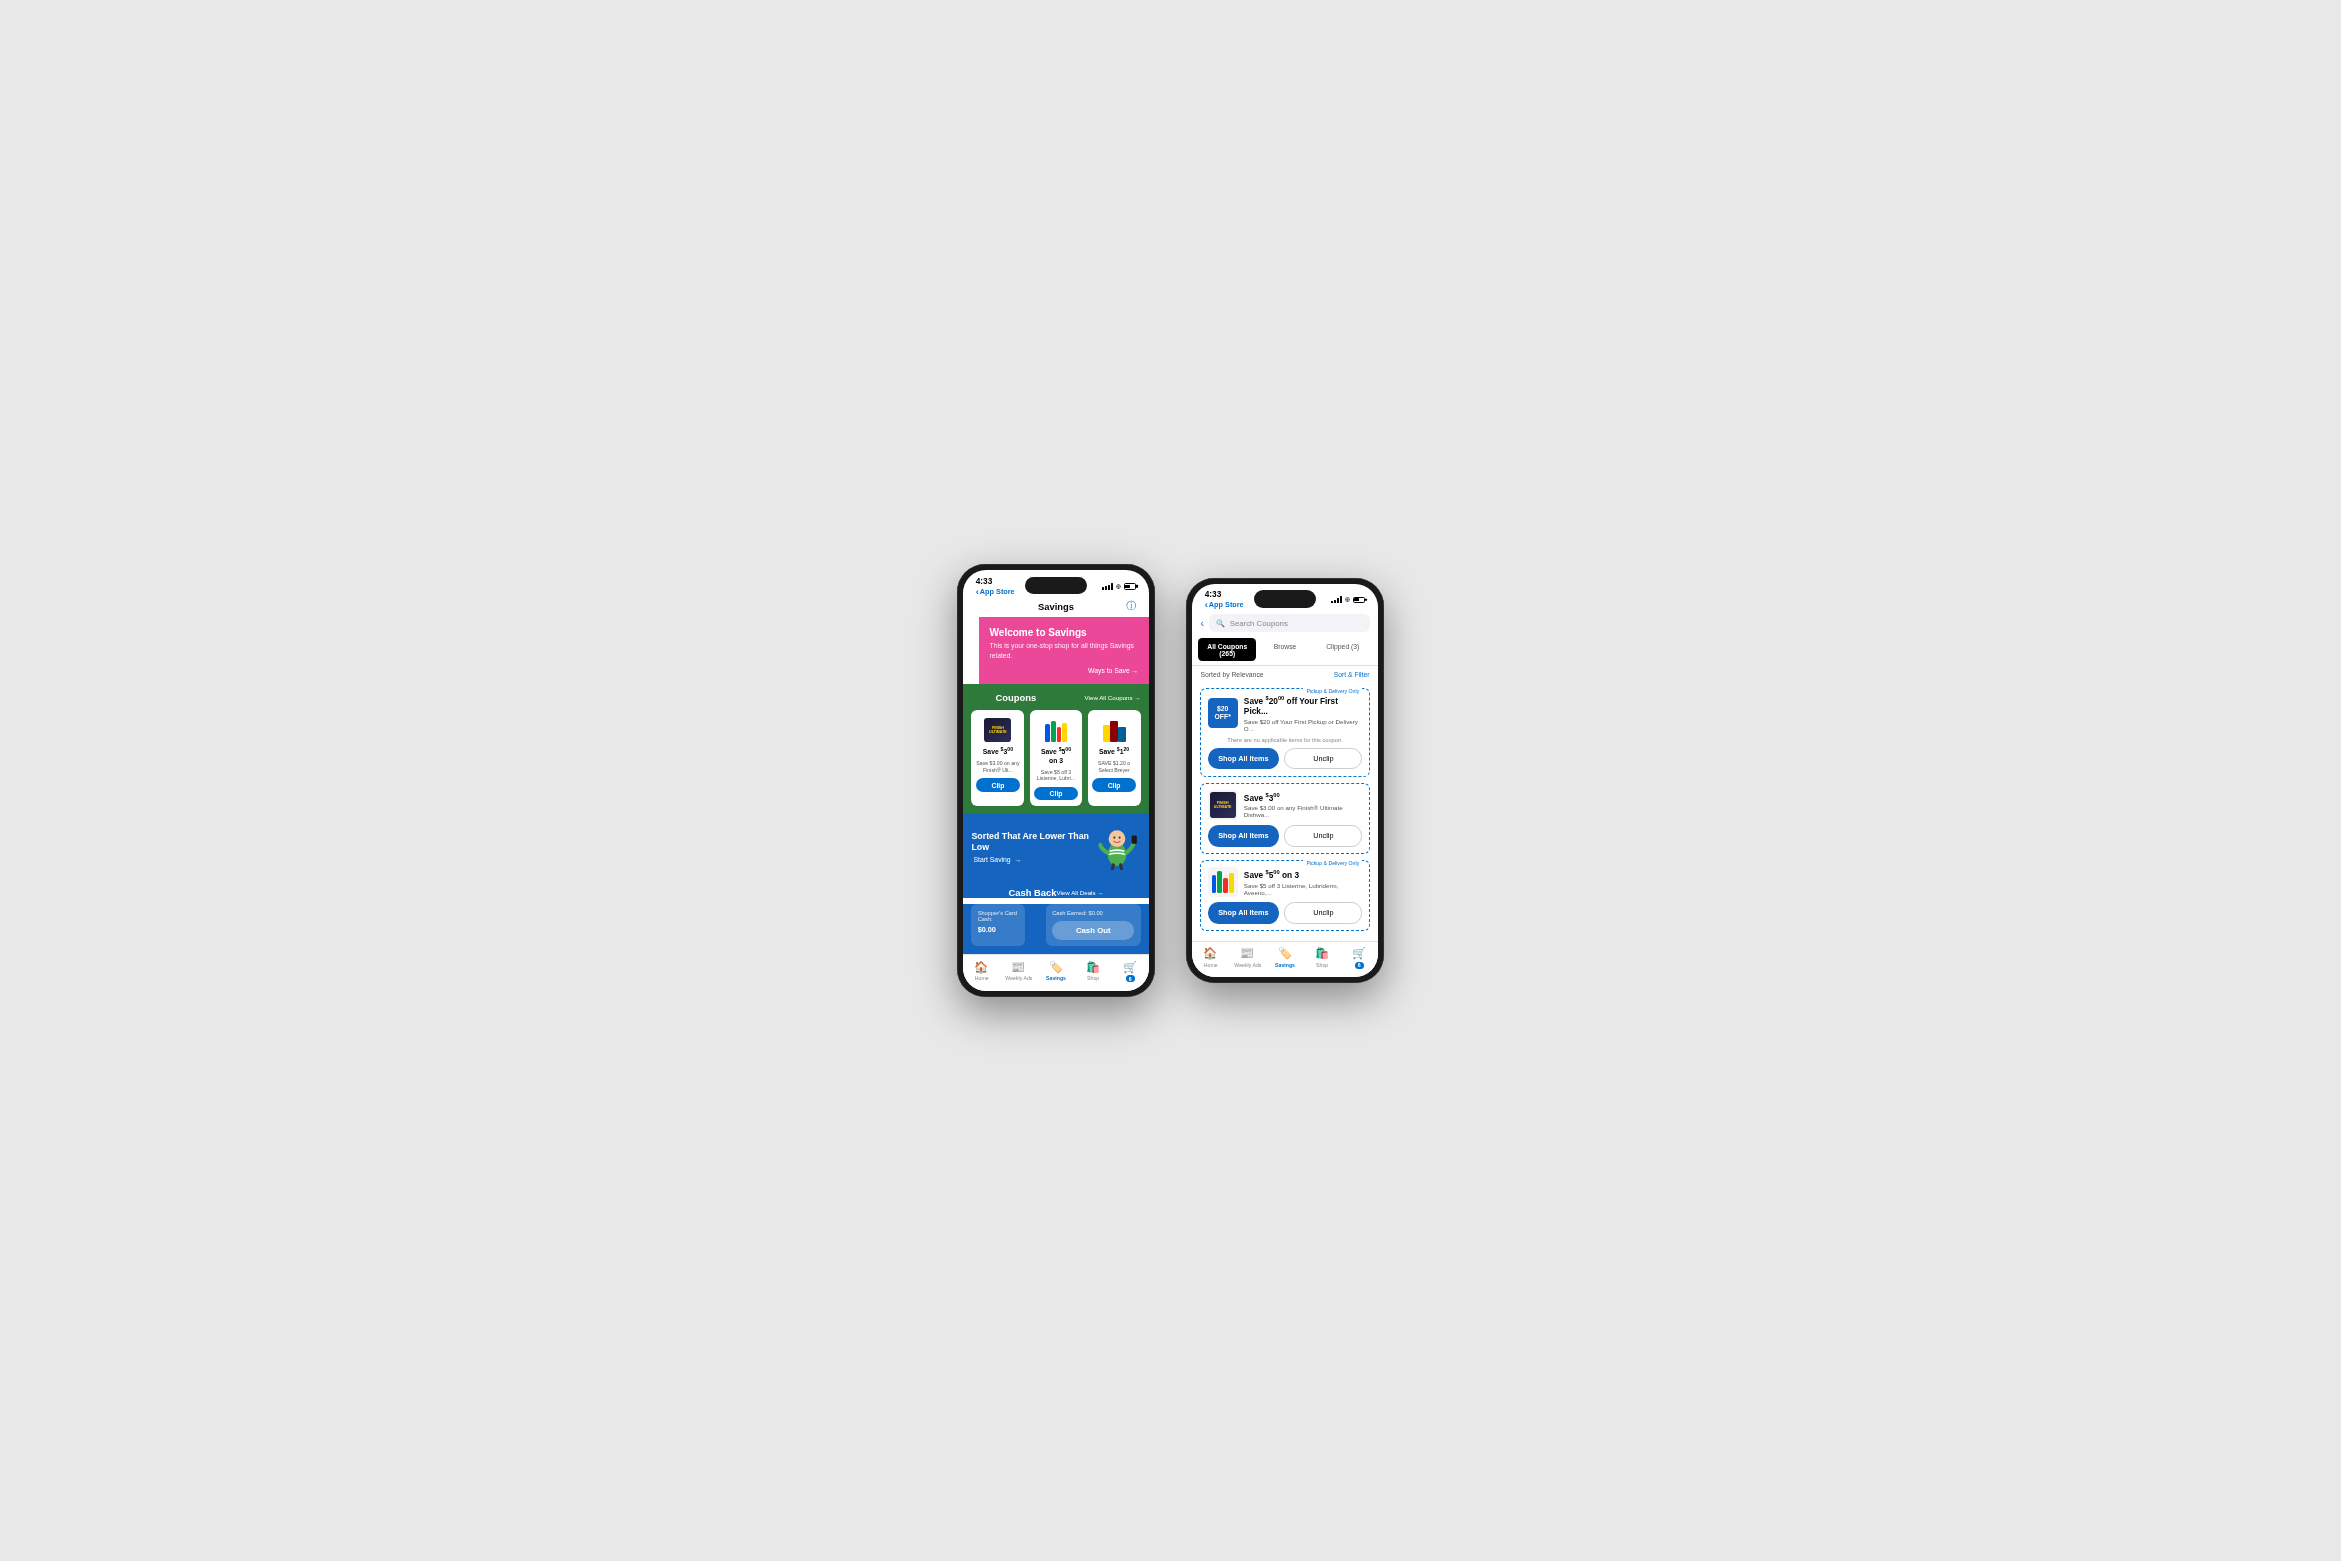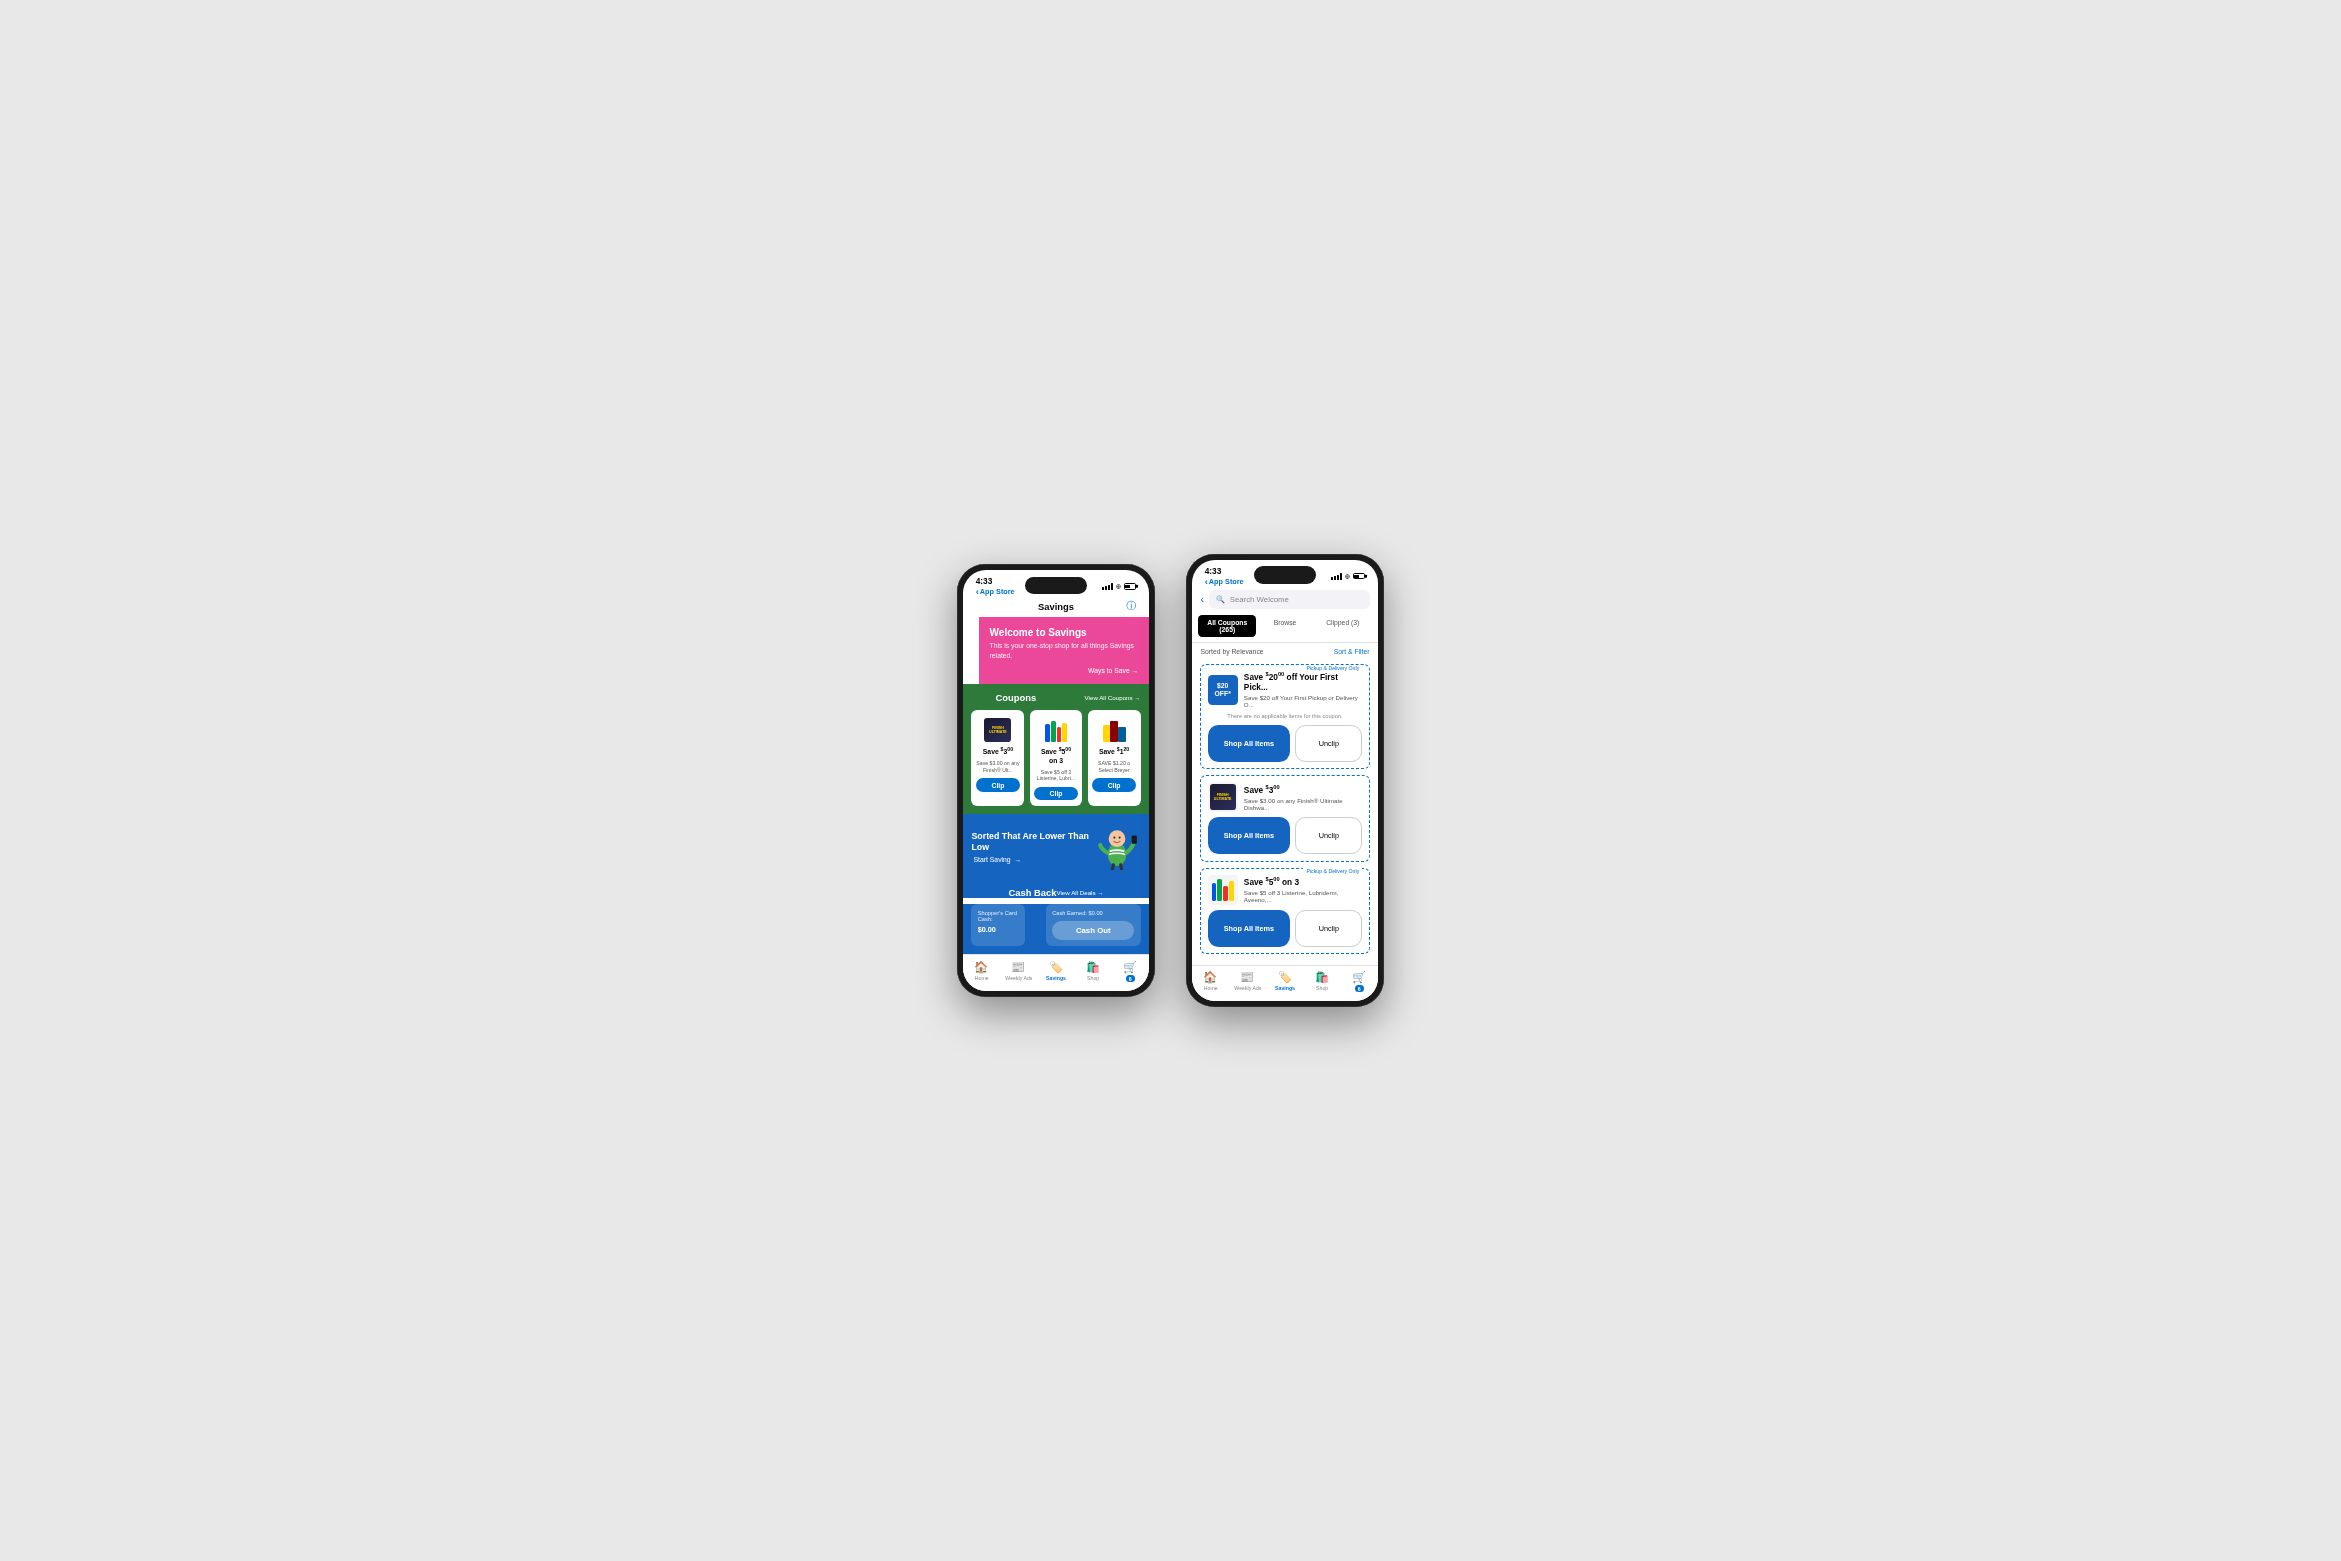--- a/index.html
+++ b/index.html
@@ -329,21 +329,21 @@
     .coupon-item-actions {
       display: flex;
       gap: 5.2px;
     }
     .shop-all-btn {
       flex: 1;
       background: #1565c0;
       color: #fff;
       border: none;
       border-radius: 10.4px;
-      padding: 14px;
+      padding: 3px;
       font-size: 7.3px;
       font-weight: 600;
       cursor: pointer;
     }
     .unclip-btn {
       flex: 1;
       background: #fff;
       color: #000;
       border: 0.8px solid #ccc;
       border-radius: 10.4px;
@@ -550,21 +550,21 @@
         <div class="battery">
           <div class="battery-fill"></div>
         </div>
       </div>
     </div>
 
     <div class="search-bar-container">
       <span class="back-arrow">‹</span>
       <div class="search-bar">
         <span class="search-icon">🔍</span>
-        <span>Search Welcome</span>
+        <span>Search Coupons</span>
       </div>
     </div>
 
     <div class="coupon-tabs">
       <div class="coupon-tab active">All Coupons (265)</div>
       <div class="coupon-tab">Browse</div>
       <div class="coupon-tab">Clipped (3)</div>
     </div>
 
     <div class="sort-row">

